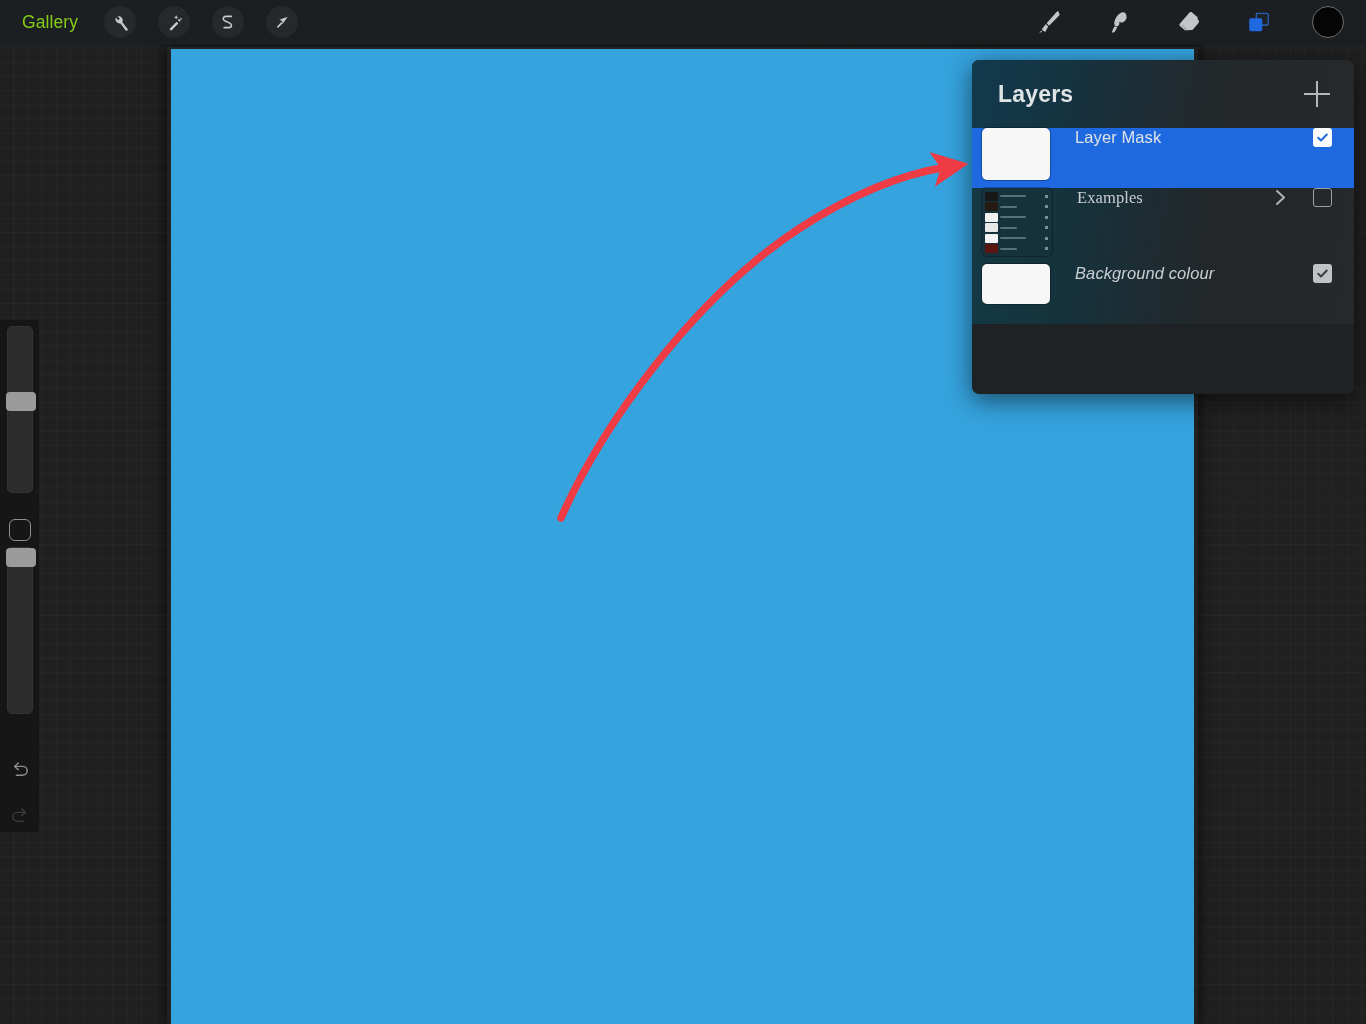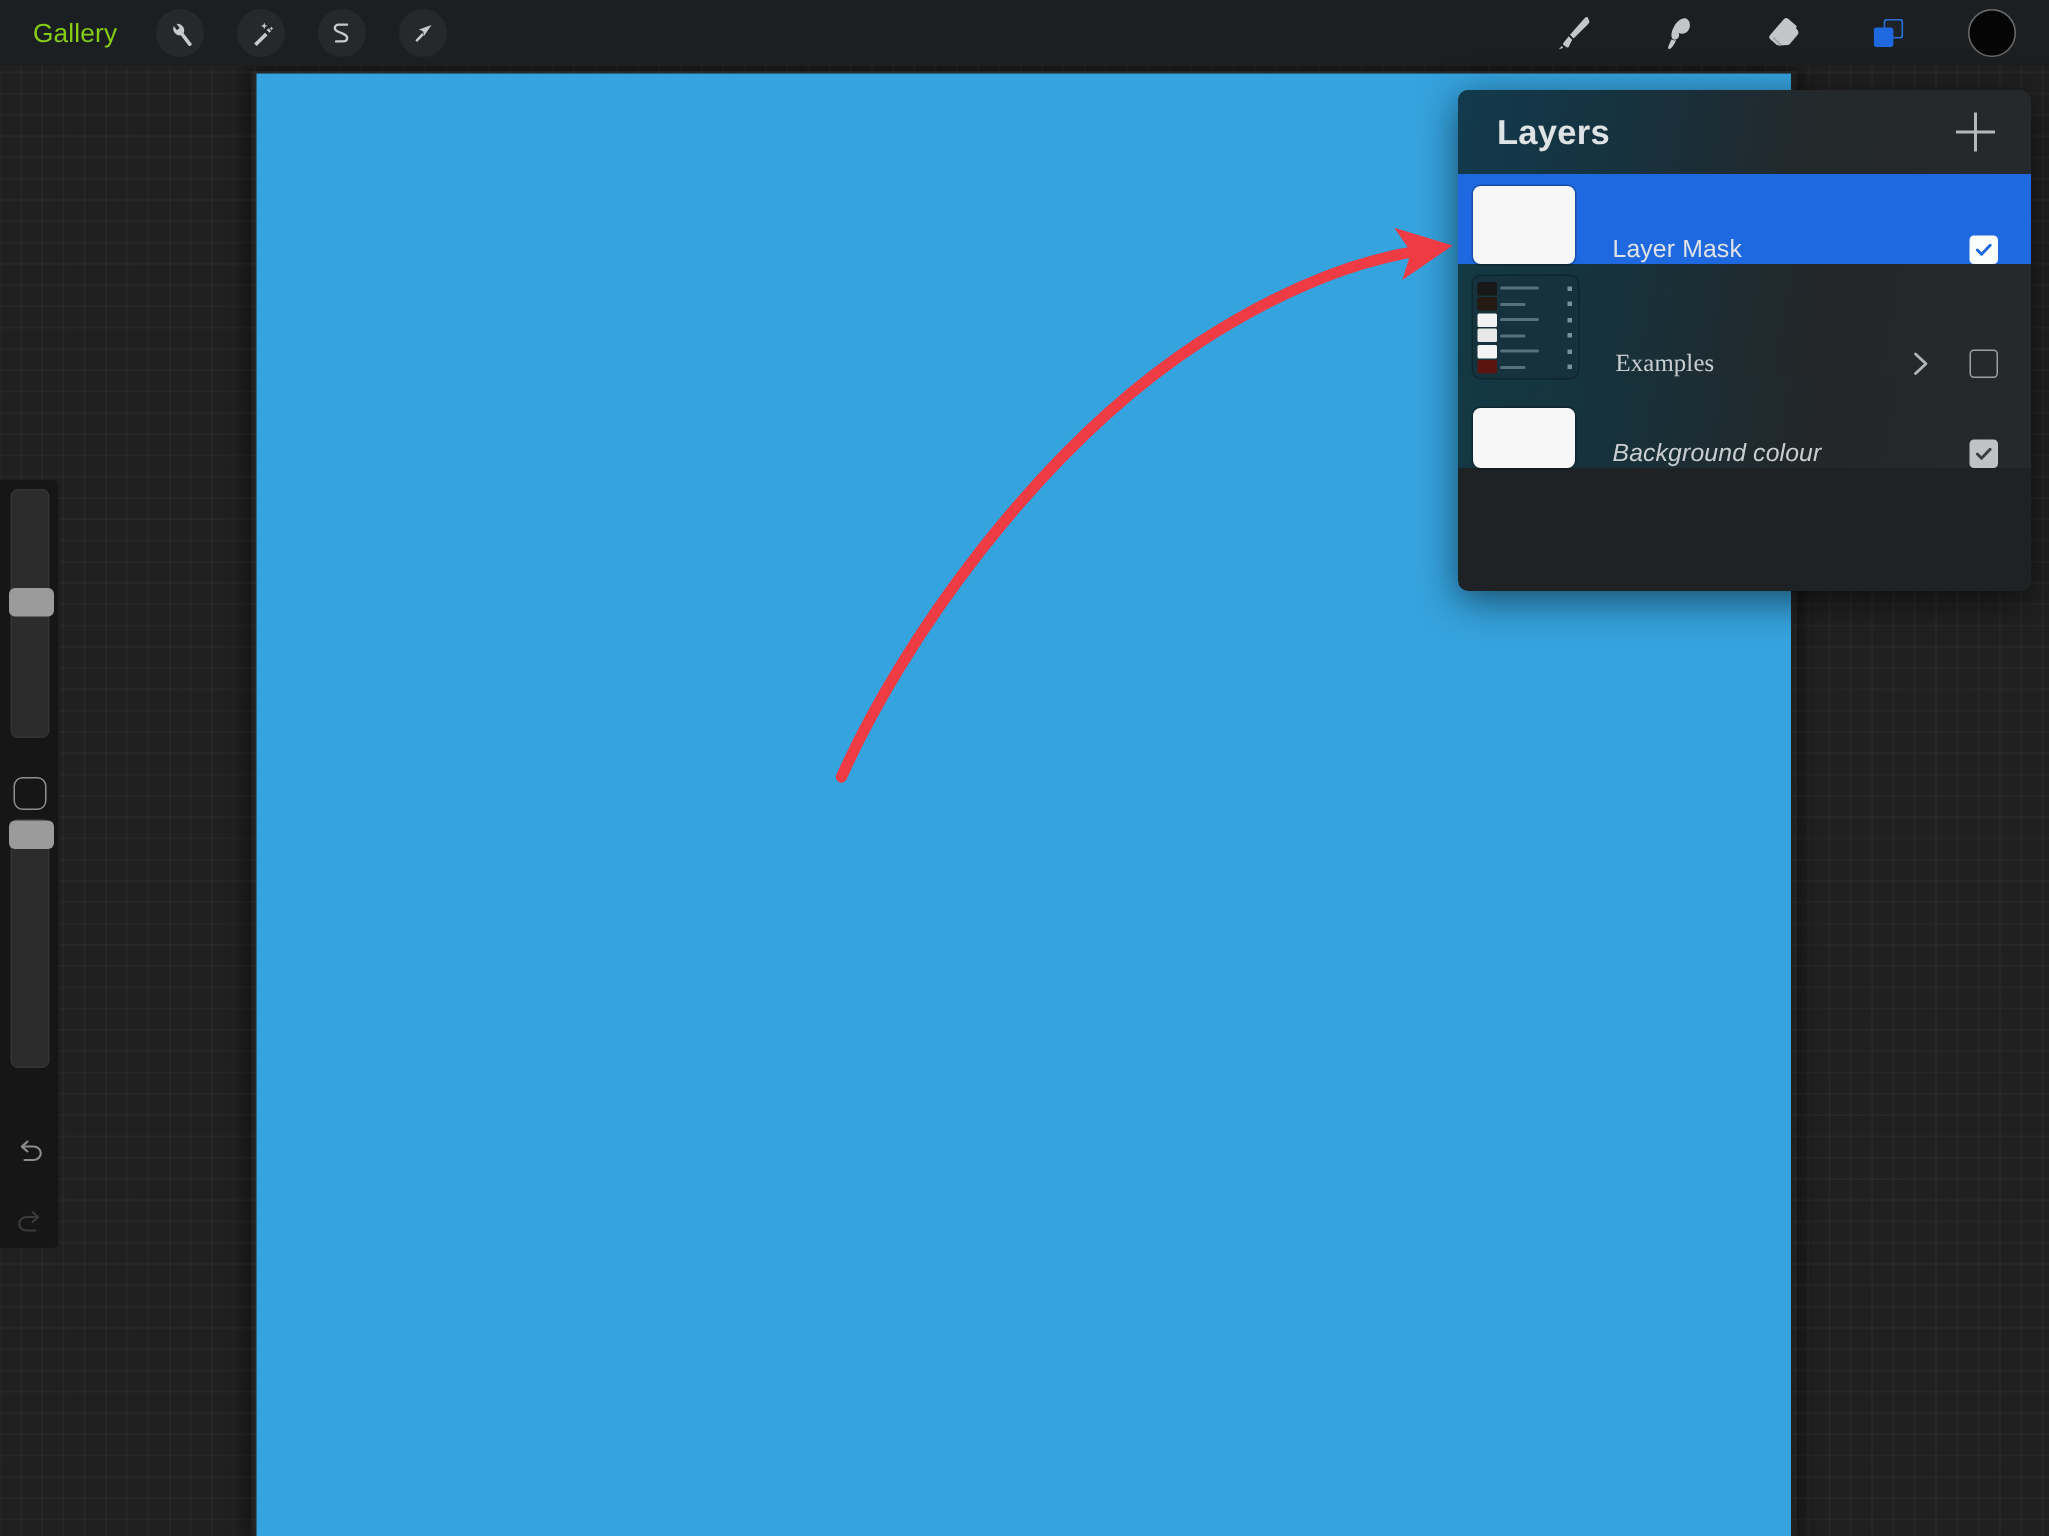--- a/index.html
+++ b/index.html
@@ -112,42 +112,42 @@
   #layers-panel {
     position:absolute; left:972px; top:60px;
     width:382px; height:334px;
     border-radius:7px;
     overflow:hidden;
     background:#1f2224;
     box-shadow:0 6px 26px rgba(0,0,0,0.55);
     z-index:50;
   }
   #panel-header {
-    height:56px; position:relative;
+    height:68px; position:relative;
     background:linear-gradient(100deg, #123a4d 0%, #16323f 28%, #23282b 62%, #26292b 100%);
     display:flex; align-items:center;
     padding:0 0 0 26px;
   }
   #panel-title {
     color:#dfe3e5; font-size:23px; font-weight:bold;
     letter-spacing:0.2px;
   }
   #add-layer-btn {
     margin-left:auto; margin-right:24px;
     width:26px; height:26px; position:relative; cursor:pointer;
   }
   #add-layer-btn::before, #add-layer-btn::after {
     content:""; position:absolute; background:#b4b8ba;
   }
   #add-layer-btn::before { left:0; top:12px; width:26px; height:1.8px; }
   #add-layer-btn::after  { top:0; left:12px; height:26px; width:1.8px; }
 
   .layer-row {
     position:relative;
-    display:flex; align-items:flex-end;
+    display:flex; align-items:flex-start;
     height:60px;
   }
   .layer-row.h76 { height:76px;font-family:Liberation Serif, serif; }
   .layer-row.selected-primary { background:#1f69e0; }
   .layer-row.selected-secondary { background:#2f5278; }
   .layer-row.unselected { background:#15363f; }
   .layer-row.unselected-dark { background:#4d7c0f;font-style:italic; }
 
   .layer-row .row-bg-grad {
     position:absolute; inset:0;

